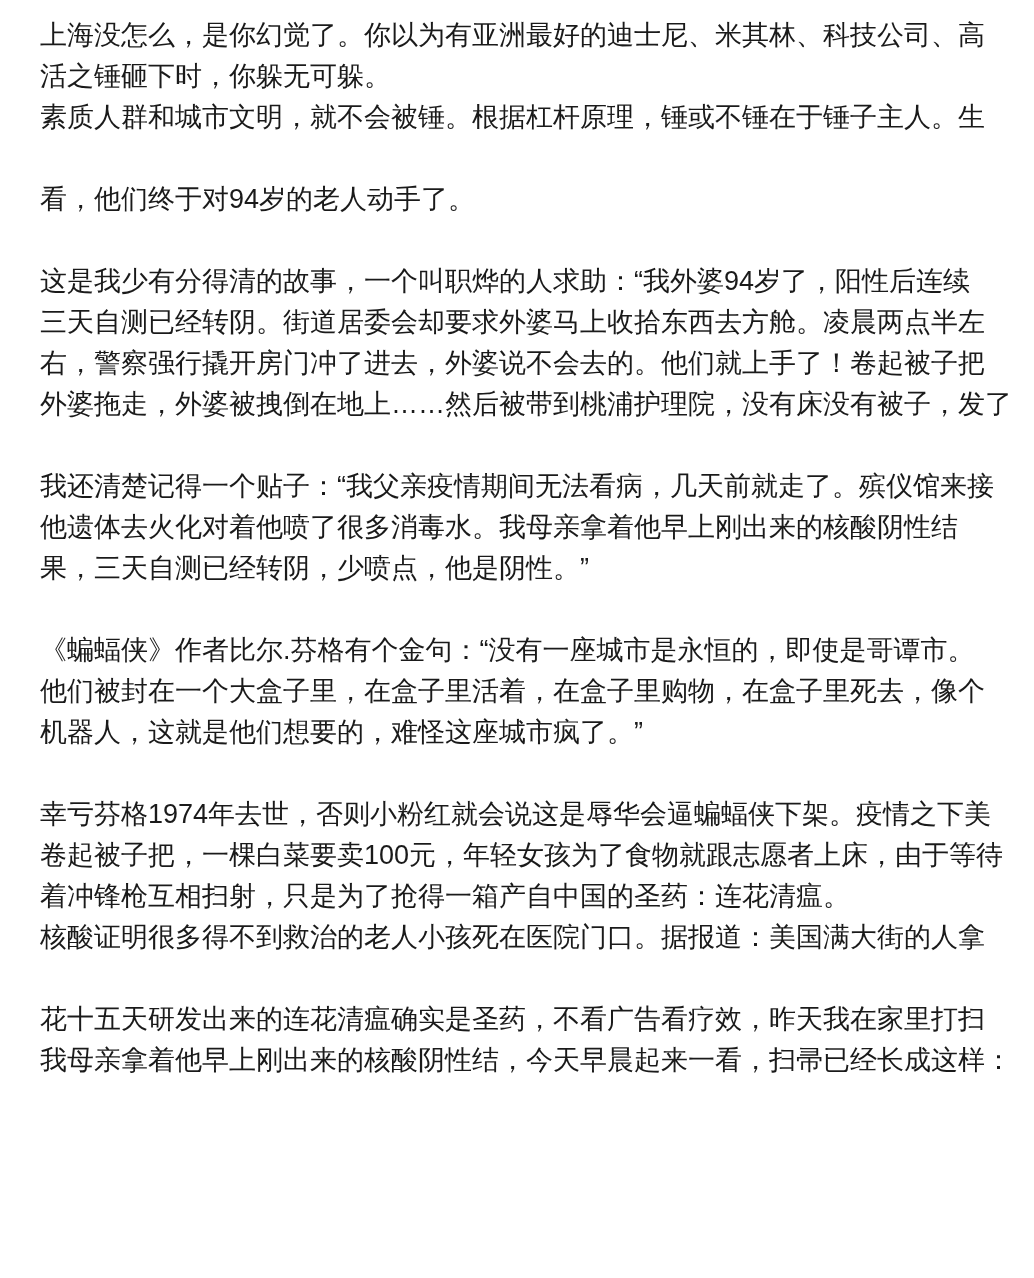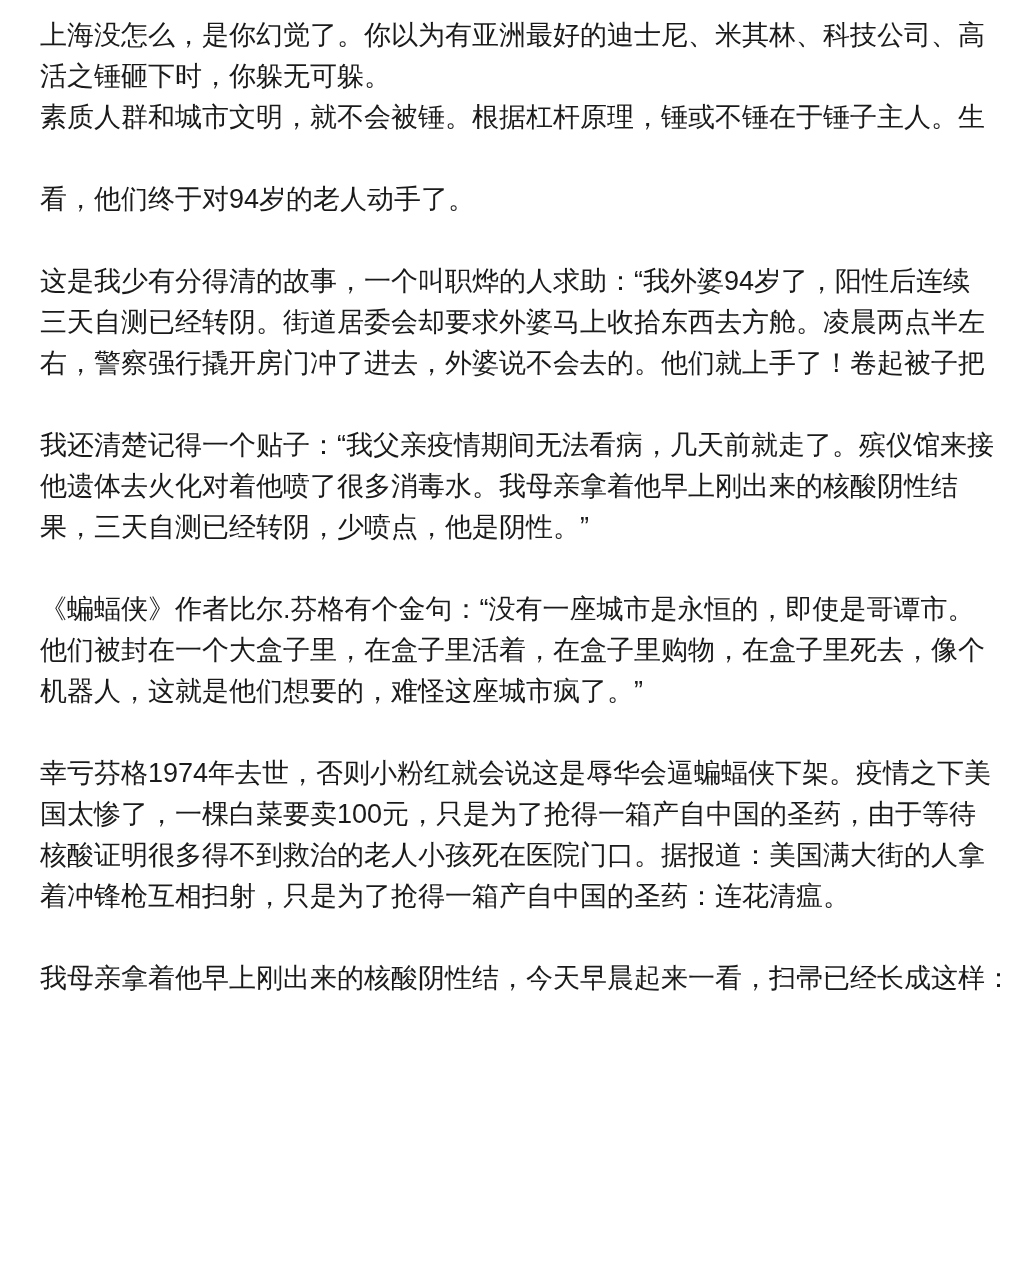--- a/index.html
+++ b/index.html
@@ -44,34 +44,36 @@
         <span class="line">活之锤砸下时，你躲无可躲。</span>
         <span class="line">素质人群和城市文明，就不会被锤。根据杠杆原理，锤或不锤在于锤子主人。生</span>
       </p>
       <p class="paragraph">
         <span class="line">看，他们终于对94岁的老人动手了。</span>
       </p>
       <p class="paragraph">
         <span class="line">这是我少有分得清的故事，一个叫职烨的人求助：“我外婆94岁了，阳性后连续</span>
         <span class="line">三天自测已经转阴。街道居委会却要求外婆马上收拾东西去方舱。凌晨两点半左</span>
         <span class="line">右，警察强行撬开房门冲了进去，外婆说不会去的。他们就上手了！卷起被子把</span>
+        <span class="line">外婆拖走，外婆被拽倒在地上……然后被带到桃浦护理院，没有床没有被子，发了</span>
       </p>
       <p class="paragraph">
         <span class="line">我还清楚记得一个贴子：“我父亲疫情期间无法看病，几天前就走了。殡仪馆来接</span>
         <span class="line">他遗体去火化对着他喷了很多消毒水。我母亲拿着他早上刚出来的核酸阴性结</span>
         <span class="line">果，三天自测已经转阴，少喷点，他是阴性。”</span>
       </p>
       <p class="paragraph">
         <span class="line">《蝙蝠侠》作者比尔.芬格有个金句：“没有一座城市是永恒的，即使是哥谭市。</span>
         <span class="line">他们被封在一个大盒子里，在盒子里活着，在盒子里购物，在盒子里死去，像个</span>
         <span class="line">机器人，这就是他们想要的，难怪这座城市疯了。”</span>
       </p>
       <p class="paragraph">
         <span class="line">幸亏芬格1974年去世，否则小粉红就会说这是辱华会逼蝙蝠侠下架。疫情之下美</span>
-        <span class="line">国太惨了，一棵白菜要卖100元，只是为了抢得一箱产自中国的圣药，由于等待</span>
+        <span class="line">卷起被子把，一棵白菜要卖100元，年轻女孩为了食物就跟志愿者上床，由于等待</span>
+        <span class="line">着冲锋枪互相扫射，只是为了抢得一箱产自中国的圣药：连花清瘟。</span>
         <span class="line">核酸证明很多得不到救治的老人小孩死在医院门口。据报道：美国满大街的人拿</span>
-        <span class="line">着冲锋枪互相扫射，只是为了抢得一箱产自中国的圣药：连花清瘟。</span>
       </p>
       <p class="paragraph">
+        <span class="line">花十五天研发出来的连花清瘟确实是圣药，不看广告看疗效，昨天我在家里打扫</span>
         <span class="line">我母亲拿着他早上刚出来的核酸阴性结，今天早晨起来一看，扫帚已经长成这样：</span>
       </p>
     </article>
 </main>
 
 </body></html>

